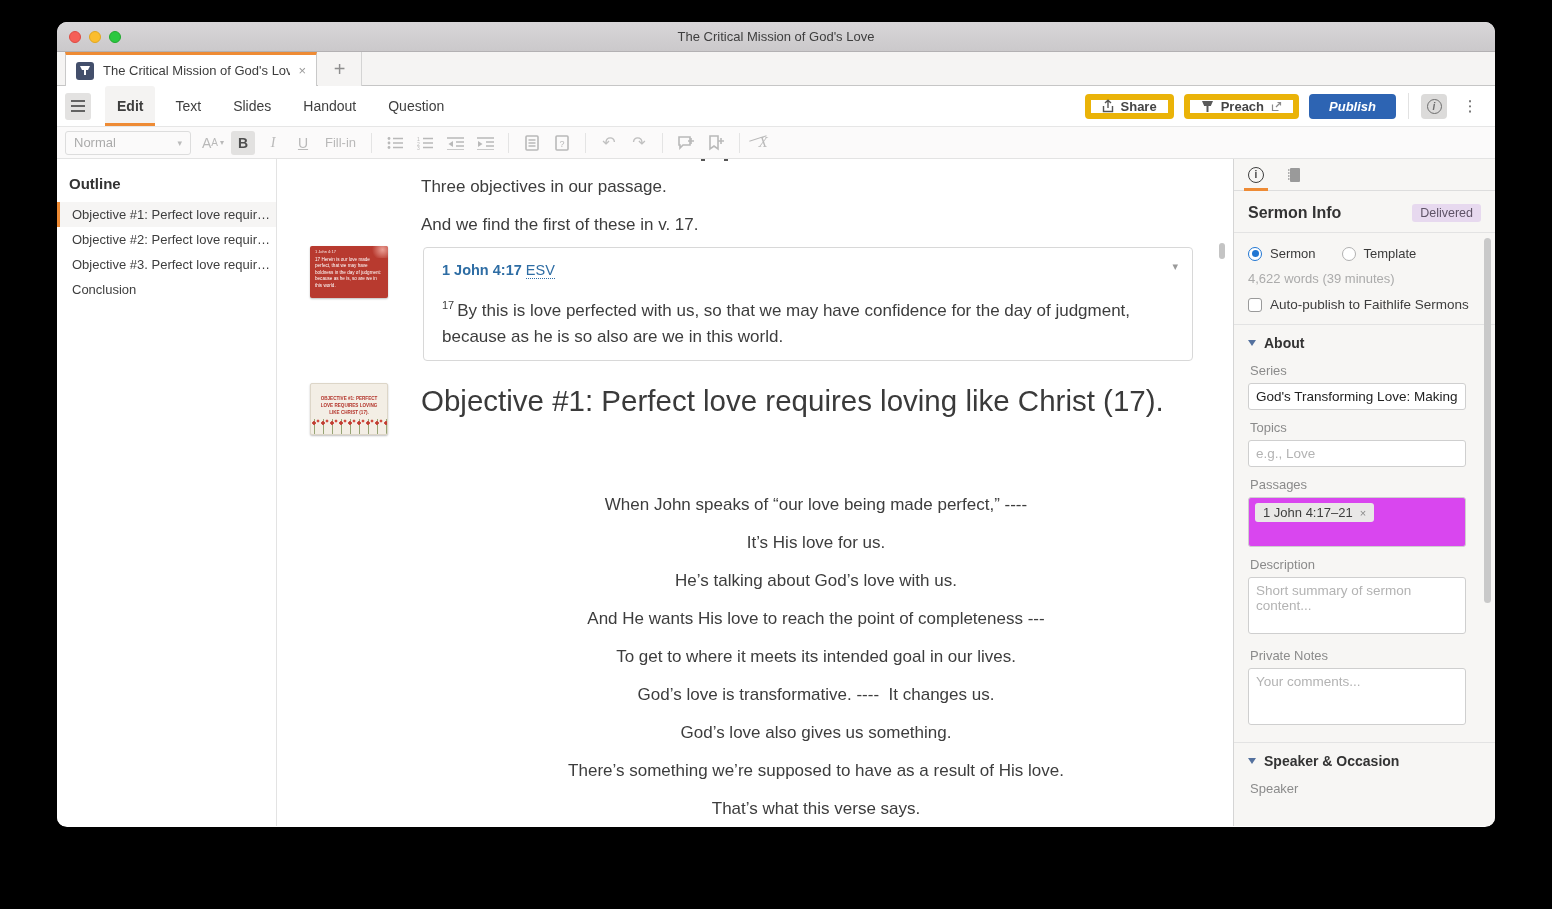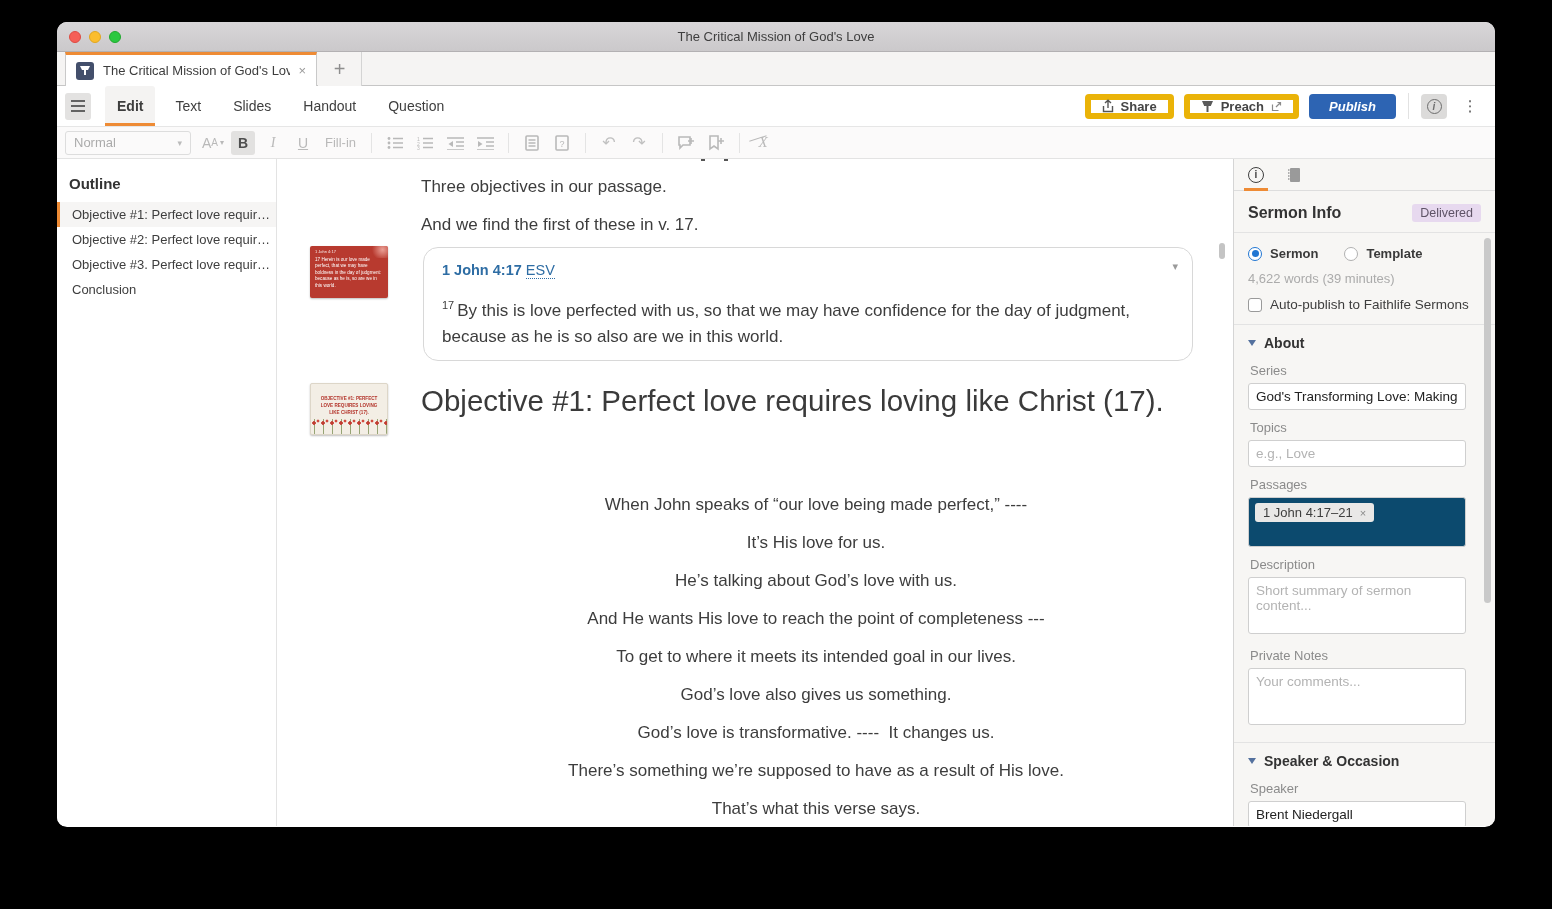--- a/index.html
+++ b/index.html
@@ -86,21 +86,21 @@
   .slide-red .sv-body { font-size:4.6px; line-height:1.45; margin-top:2.5px; }
   .slide-cream { background:#f3eee5; border:1px solid #ddd6c8; color:#b3342b; }
   .slide-cream .sh-body { font-size:4.6px; font-weight:bold; text-align:center; padding:12px 8px 0; line-height:1.5; }
   .slide-cream .flowers { position:absolute; left:0; right:0; bottom:0; height:15px;
       background-image:
         radial-gradient(circle at 3px 4px, #c23b30 1.5px, transparent 2px),
         radial-gradient(circle at 7px 2px, #d14a3e 1.2px, transparent 1.7px),
         repeating-linear-gradient(90deg, transparent 0 3px, #96a474 3px 3.8px, transparent 3.8px 8px);
       background-size:9px 15px, 9px 15px, 9px 15px; }
   .verse-card { position:absolute; left:146px; top:88px; width:770px; height:114px; background:#fff;
-                border:1px solid #d8d8d8; border-radius:15px; padding:14px 18px; }
+                border:1px solid #d8d8d8; border-radius:4px; padding:14px 18px; }
   .vc-head { font-size:14.5px; font-weight:bold; color:#2e6da4; }
   .vc-head .esv { font-weight:normal; border-bottom:1px dotted #2e6da4; }
   .vc-chev { position:absolute; right:14px; top:12px; font-size:11px; color:#9a9a9a; }
   .vc-text { margin-top:14px; font-size:17px; color:#3d3d3d; line-height:26px; }
   .vc-text sup { font-size:11px; color:#3d3d3d; margin-right:3px; }
   .ed-h1 { position:absolute; left:144px; top:218px; width:780px; font-size:29.5px; color:#3a3a3a; line-height:47px; font-weight:normal; }
   .ed-paras { position:absolute; left:0; top:334px; width:100%; }
   .ed-paras .ed-pp { margin:0 0 15px 144px; width:790px; font-size:17px; color:#3d3d3d; line-height:23px; white-space:pre-wrap;text-align:center; }
   .ed-scroll { position:absolute; right:8px; top:84px; width:6px; height:16px; border-radius:3px; background:#c4c4c4; }
 
@@ -113,35 +113,35 @@
               display:flex; align-items:center; justify-content:center; }
   .p-head { display:flex; align-items:center; padding:13px 14px 10px; }
   .p-title { font-size:16px; font-weight:bold; color:#333; }
   .badge { margin-left:auto; background:#e7d9ef; color:#5e5366; font-size:12.5px; padding:2px 8px; border-radius:3px; }
   .p-div { height:1px; background:#e3e3e3; margin:0; }
   .p-body { padding:0 14px; }
   .radio-row { display:flex; align-items:center; gap:8px; padding:13px 0 0; }
   .radio { width:14px; height:14px; border-radius:50%; border:1px solid #b0b0b0; background:#fff; flex:none; position:relative; }
   .radio.sel { border-color:#2176d2; }
   .radio.sel::after { content:""; position:absolute; left:2.5px; top:2.5px; width:7px; height:7px; border-radius:50%; background:#2176d2; }
-  .radio-lab { font-size:13px; font-weight:bold; color:#3a3a3a; margin-right:18px; }
+  .radio-lab { font-size:13px; font-weight:normal; color:#3a3a3a; margin-right:18px; }
   .wordcount { font-size:13px; color:#ababab; padding:10px 0 0; }
   .check-row { display:flex; align-items:center; gap:8px; padding:11px 0 12px; }
   .checkbox { width:14px; height:14px; border:1px solid #9a9a9a; border-radius:3px; background:#fff; flex:none; }
   .check-lab { font-size:13.5px; color:#3d3d3d; }
   .sec-head { display:flex; align-items:center; gap:8px; padding:10px 0 2px; }
   .tri { width:0; height:0; border-left:4.5px solid transparent; border-right:4.5px solid transparent; border-top:6px solid #54719e; }
   .sec-title { font-size:14px; font-weight:bold; color:#333; }
   .f-label { font-size:13px; color:#8b8b8b; padding:10px 0 5px 2px; }
   .f-input { width:218px; height:27px; border:1px solid #cfcfcf; border-radius:3px; background:#fff; padding:0 7px;
              font-size:13.5px; color:#222; font-family:"Liberation Sans",sans-serif; }
   .f-input::placeholder, .f-area::placeholder { color:#b3b3b3; }
   .f-area { width:218px; border:1px solid #cfcfcf; border-radius:3px; background:#fff; padding:5px 7px;
             font-size:13.5px; color:#222; resize:none; font-family:"Liberation Sans",sans-serif; }
-  .passages-box { width:218px; height:50px; border:1px solid #cfcfcf; border-radius:3px; background:#0c4a6e; padding:5px 6px; }
+  .passages-box { width:218px; height:50px; border:1px solid #cfcfcf; border-radius:3px; background:#d946ef; padding:5px 6px; }
   .tag { display:inline-flex; align-items:center; gap:7px; background:#e9e8e7; border-radius:3px; padding:2px 8px;
          font-size:13px; color:#3d3d3d; }
   .tag .x { color:#8a8a8a; font-size:11px; }
   .p-scroll { position:absolute; right:4px; top:79px; width:7px; height:365px; border-radius:4px; background:#c9c9c9; }
 </style>
 </head>
 <body>
 
 <div class="stage">
   <div class="window">
@@ -323,22 +323,22 @@
         </div>
 
         <h1 class="ed-h1">Objective #1: Perfect love requires loving like Christ (17).</h1>
 
         <div class="ed-paras">
           <p class="ed-pp">When John speaks of “our love being made perfect,” ----</p>
           <p class="ed-pp">It’s His love for us.</p>
           <p class="ed-pp">He’s talking about God’s love with us.</p>
           <p class="ed-pp">And He wants His love to reach the point of completeness ---</p>
           <p class="ed-pp">To get to where it meets its intended goal in our lives.</p>
+          <p class="ed-pp">God’s love is transformative. ----  It changes us.</p>
           <p class="ed-pp">God’s love also gives us something.</p>
-          <p class="ed-pp">God’s love is transformative. ----  It changes us.</p>
           <p class="ed-pp">There’s something we’re supposed to have as a result of His love.</p>
           <p class="ed-pp">That’s what this verse says.</p>
         </div>
 
         <div class="ed-scroll"></div>
       </div>
 
       <div class="panel">
         <div class="p-tabs">
           <div class="p-tab active">
@@ -395,21 +395,20 @@
           <textarea class="f-area" rows="3" placeholder="Your comments..." style=""></textarea>
         </div>
         <div class="p-div" style="margin-top:13px;"></div>
 
         <div class="p-body">
           <div class="sec-head">
             <span class="tri"></span>
             <span class="sec-title">Speaker &amp; Occasion</span>
           </div>
           <div class="f-label">Speaker</div>
-          <input class="f-input" value="Brent Niedergall" style="">
         </div>
 
         <div class="p-scroll"></div>
       </div>
     </div>
 
   </div>
 </div>
 
 </body></html>

